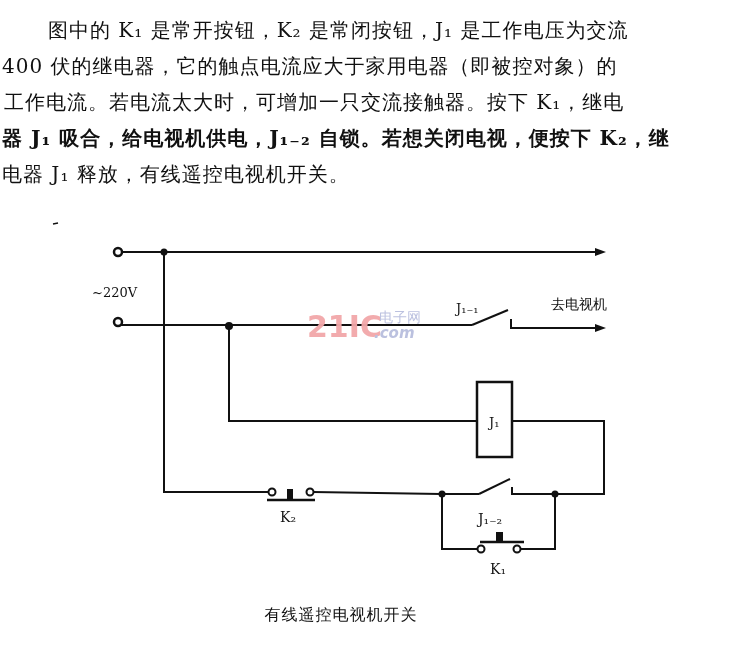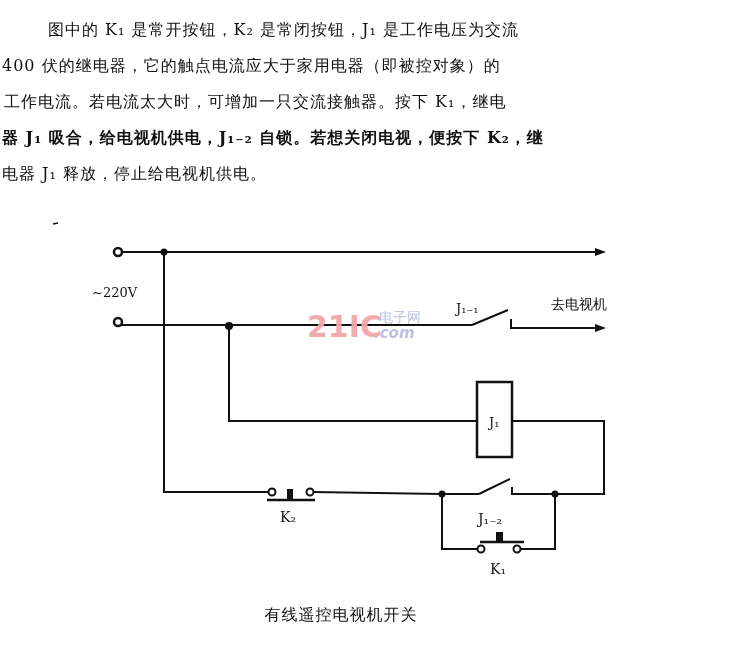--- a/index.html
+++ b/index.html
@@ -1,40 +1,40 @@
 <!DOCTYPE html>
 <html><head>
   <meta charset="utf-8">
   <style>
     html, body { margin: 0; padding: 0; background: #ffffff; }
     body { width: 746px; height: 645px; position: relative; overflow: hidden;
            font-family: "DejaVu Serif", "Liberation Serif", serif; color: #111; }
     .para { position: absolute; left: 0; top: 8px; width: 746px; }
-    .line { position: absolute; left: 0; font-size: 16px; line-height: 24px; white-space: nowrap; letter-spacing: 1px; }
+    .line { position: absolute; left: 0; font-size: 20px; line-height: 24px; white-space: nowrap; letter-spacing: 1px; }
     .l1 { top: 10px; left: 48px; }
     .l2 { top: 46px; left: 2px; }
     .l3 { top: 82px; left: 4px; text-align: right; }
     .l4 { top: 118px; left: 2px; font-weight: bold; }
     .l5 { top: 154px; left: 2px; }
     svg { position: absolute; left: 0; top: 0; }
     .lbl { font-family: "DejaVu Serif", serif; fill: #111; }
     .wm-num { font-family: "DejaVu Sans", sans-serif; font-weight: bold; fill: #f2a7a9; }
     .wm-txt { font-family: "DejaVu Sans", sans-serif; fill: #b8bede; }
     .caption { position: absolute; top: 605px; left: 0; width: 682px; text-align: center;
                font-size: 16px; letter-spacing: 1px; }
   </style>
 </head>
 <body>
 
 <div class="para">
   <div class="line l1">图中的 K₁ 是常开按钮，K₂ 是常闭按钮，J₁ 是工作电压为交流</div>
   <div class="line l2">400 伏的继电器，它的触点电流应大于家用电器（即被控对象）的</div>
   <div class="line l3">工作电流。若电流太大时，可增加一只交流接触器。按下 K₁，继电</div>
   <div class="line l4">器 J₁ 吸合，给电视机供电，J₁₋₂ 自锁。若想关闭电视，便按下 K₂，继</div>
-  <div class="line l5">电器 J₁ 释放，停止给电视机供电。</div>
+  <div class="line l5">电器 J₁ 释放，有线遥控电视机开关。</div>
 </div>
 
 <svg width="746" height="645" viewBox="0 0 746 645">
   <g stroke="#111" stroke-width="2" fill="none">
 
     <line x1="118" y1="252" x2="595" y2="252"></line>
 
     <line x1="118" y1="325" x2="472" y2="325"></line>
 
     <line x1="472" y1="325" x2="508" y2="310"></line>

